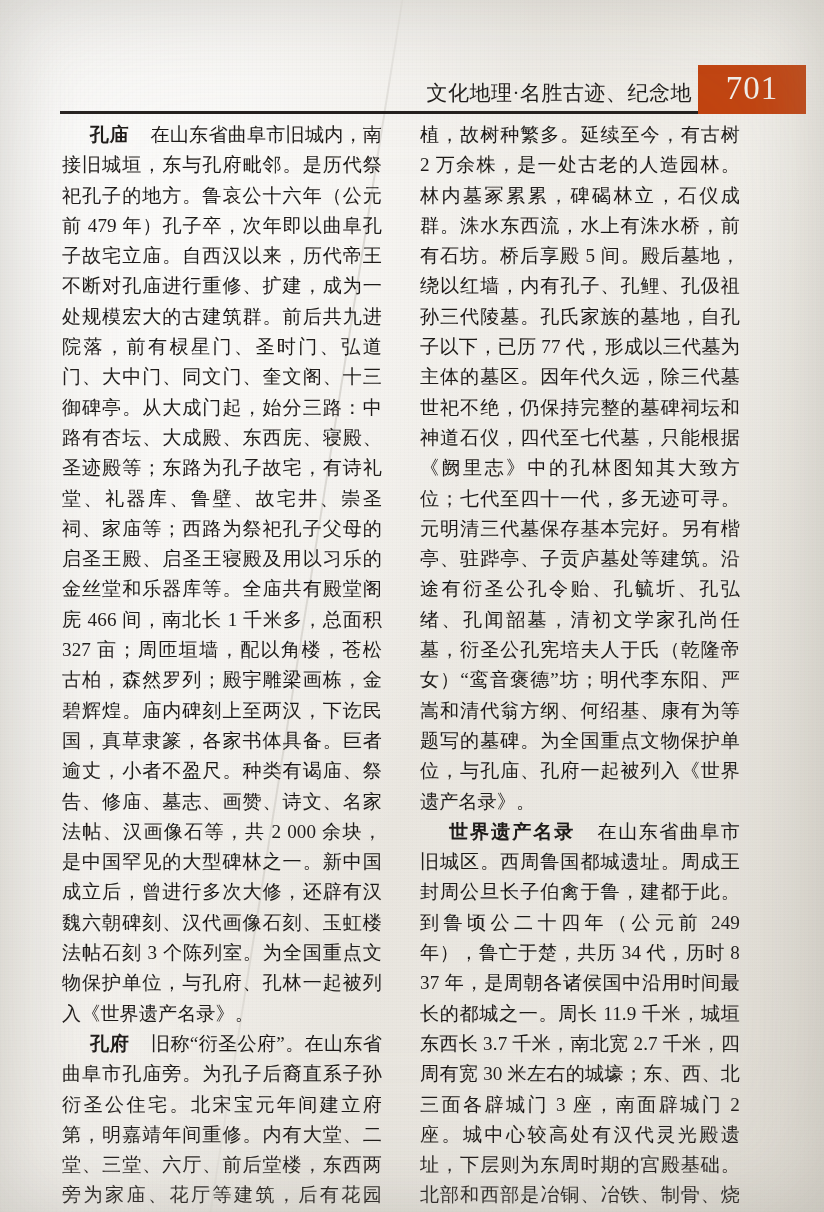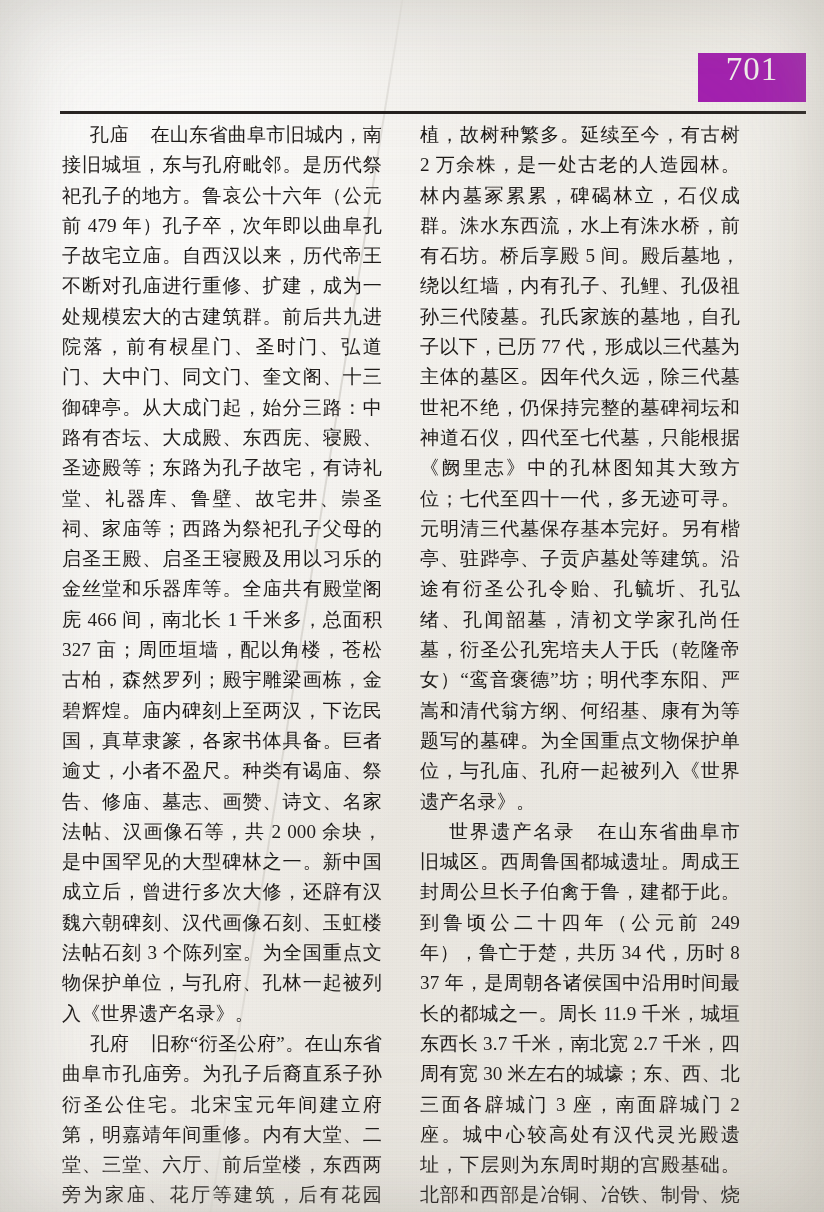--- a/index.html
+++ b/index.html
@@ -69,26 +69,26 @@
     bottom: 7px;
     font-family: "Liberation Serif", "DejaVu Serif", serif;
     font-size: 21px;
     letter-spacing: 0.5px;
     color: #1e1b19;
     white-space: nowrap;
   }
   .page-number-box {
     position: absolute;
     right: 18px;
-    bottom: 12px;
+    bottom: 0px;
     width: 108px;
     height: 49px;
-    background: #a21caf;
+    background: #c2410c;
     display: flex;
-    align-items: flex-start;
+    align-items: center;
     justify-content: center;
   }
   .page-number {
     color: #f4f2ee;
     font-size: 33px;
     font-family: "Liberation Serif", "DejaVu Serif", serif;
     letter-spacing: 1px;
     line-height: 1;
     padding-bottom: 3px;
   }
@@ -117,37 +117,38 @@
     word-break: break-all;
   }
   .entry + .entry {
     margin-top: 0;
   }
   .entry .indent {
     display: inline-block;
     width: 1.45em;
   }
   .term {
-    font-weight: normal;
+    font-weight: bold;
     letter-spacing: 0.6px;
   }
   .term-gap {
     display: inline-block;
     width: 1.1em;
   }
 </style>
 </head>
 <body>
 
 <div class="page"></div>
 <div class="grain"></div>
 <div class="crease"></div>
 
 <div class="header">
   <div class="header-rule"></div>
+  <div class="running-head">文化地理·名胜古迹、纪念地</div>
   <div class="page-number-box">
     <span class="page-number">701</span>
   </div>
 </div>
 
 <div class="columns">
 
   <div class="col">
     <p class="entry">
       <span class="indent"></span><span class="term">孔庙</span><span class="term-gap"></span><span>在山东省曲阜市旧城内，南接旧城垣，东与孔府毗邻。是历代祭祀孔子的地方。鲁哀公十六年（公元前 479 年）孔子卒，次年即以曲阜孔子故宅立庙。自西汉以来，历代帝王不断对孔庙进行重修、扩建，成为一处规模宏大的古建筑群。前后共九进院落，前有棂星门、圣时门、弘道门、大中门、同文门、奎文阁、十三御碑亭。从大成门起，始分三路：中路有杏坛、大成殿、东西庑、寝殿、圣迹殿等；东路为孔子故宅，有诗礼堂、礼器库、鲁壁、故宅井、崇圣祠、家庙等；西路为祭祀孔子父母的启圣王殿、启圣王寝殿及用以习乐的金丝堂和乐器库等。全庙共有殿堂阁庑 466 间，南北长 1 千米多，总面积 327 亩；周匝垣墙，配以角楼，苍松古柏，森然罗列；殿宇雕梁画栋，金碧辉煌。庙内碑刻上至两汉，下讫民国，真草隶篆，各家书体具备。巨者逾丈，小者不盈尺。种类有谒庙、祭告、修庙、墓志、画赞、诗文、名家法帖、汉画像石等，共 2 000 余块，是中国罕见的大型碑林之一。新中国成立后，曾进行多次大修，还辟有汉魏六朝碑刻、汉代画像石刻、玉虹楼法帖石刻 3 个陈列室。为全国重点文物保护单位，与孔府、孔林一起被列入《世界遗产名录》。</span>

